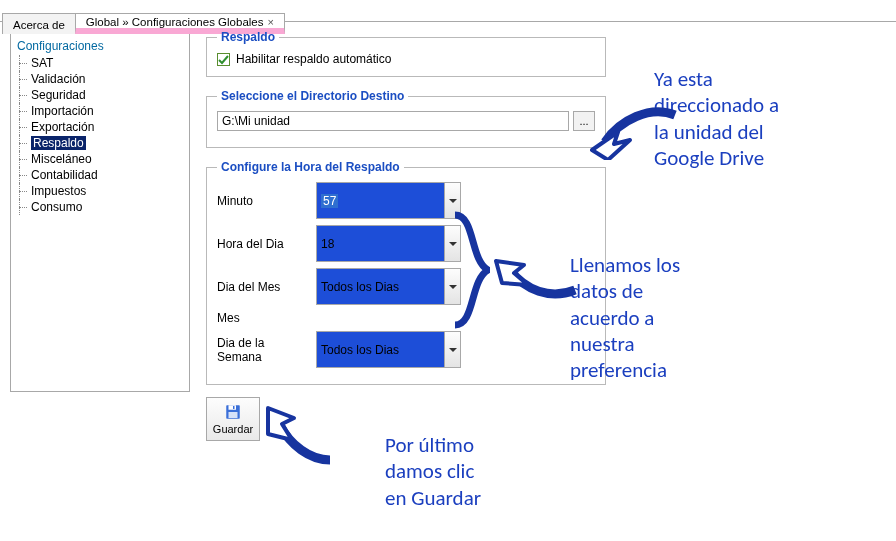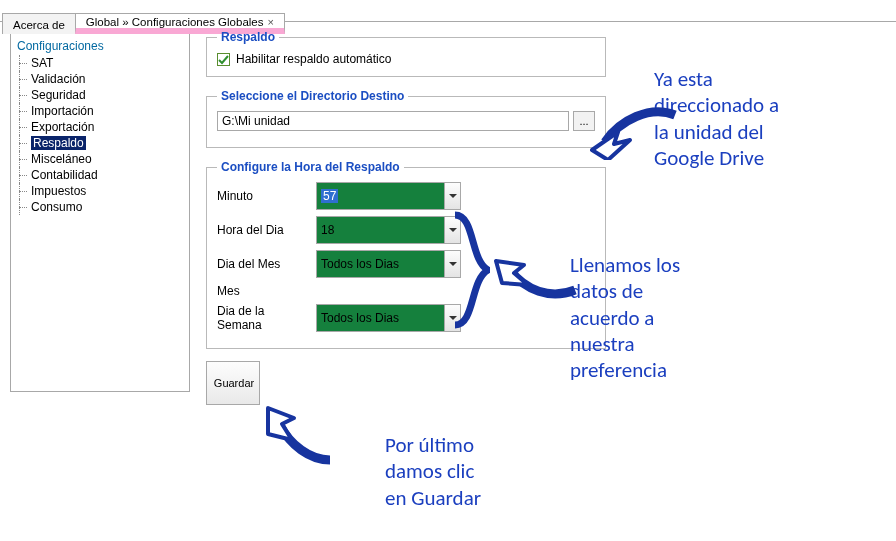--- a/index.html
+++ b/index.html
@@ -124,23 +124,23 @@
   .browse-btn {
     width: 22px; height: 20px;
     border: 1px solid #a8a8a8;
     background: #f2f2f2;
     font-size: 11px;
     line-height: 1;
     padding: 0;
     cursor: pointer;
   }
   .combo {
-    width: 145px; height: 28px;
-    border: 1px solid #a8a8a8;
-    background: #15803d;
+    width: 145px; height: 37px;
+    border: 1px solid #a8a8a8;
+    background: #1d4ed8;
     display: flex; align-items: stretch;
   }
   .combo .val {
     flex: 1; padding: 1px 4px; display: flex; align-items: center;
   }
   .combo.sel .val span {
     background: #2f6fd0; color: #fff; padding: 0 2px;
   }
   .combo .arrow {
     width: 16px;
@@ -151,21 +151,21 @@
   .combo .arrow::after {
     content: "";
     border-left: 4px solid transparent;
     border-right: 4px solid transparent;
     border-top: 4px solid #333;
   }
   .save-btn {
     width: 54px; height: 44px;
     border: 1px solid #a8a8a8;
     background: linear-gradient(#fdfdfd, #e9e9e9);
-    display: flex; flex-direction: row; align-items: center; justify-content: center;
+    display: flex; flex-direction: column; align-items: center; justify-content: center;
     gap: 2px; cursor: pointer;
     margin-top: 4px;
   }
   .save-btn svg { width: 18px; height: 18px; }
   .save-btn span { font-size: 11px; }
 
   .annot {
     position: absolute;
     color: #1b3fbf;
     font-family: "Calibri", "Segoe UI", sans-serif;

